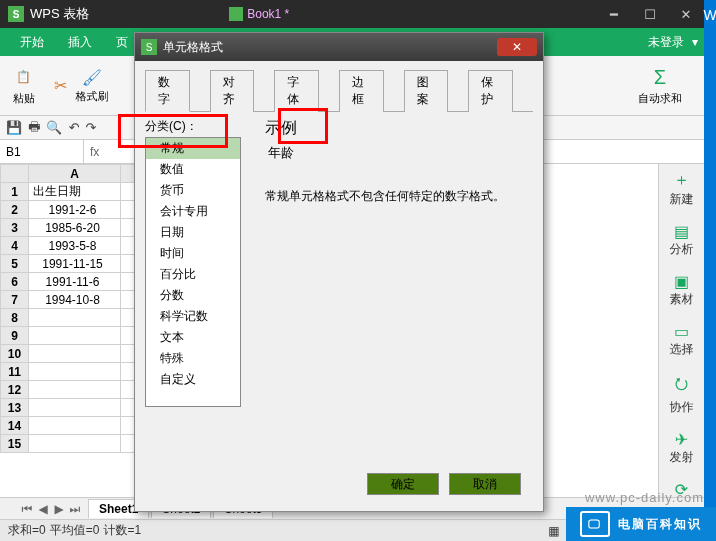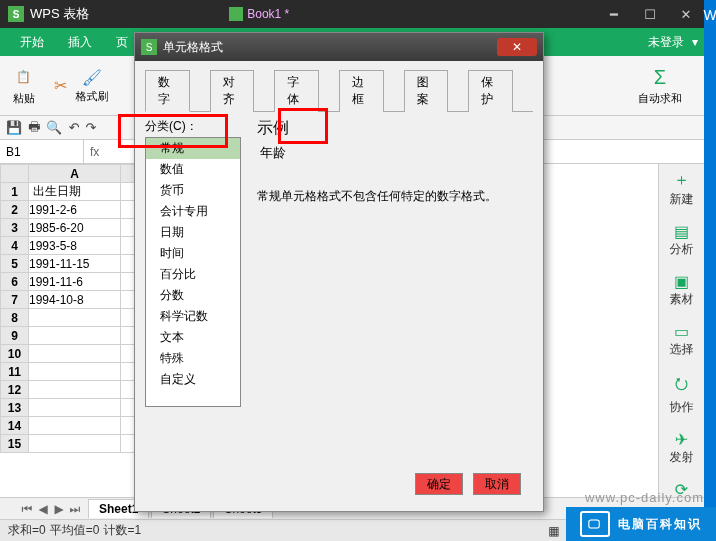--- a/index.html
+++ b/index.html
@@ -27,21 +27,21 @@
 .namebox{height:24px;display:flex;align-items:center;border-bottom:1px solid #ccc}
 .namebox .nb{width:84px;border-right:1px solid #ccc;padding:0 6px;height:100%;display:flex;align-items:center}
 .namebox .fx{padding:0 6px;color:#666}
 .gridwrap{flex:1;display:flex;overflow:hidden;position:relative}
 .grid{flex:1;overflow:hidden}
 .grid table{border-collapse:collapse}
 .grid th,.grid td{border:1px solid #d0d0d0;font-size:12px;text-align:center;background:#fff}
 .grid th{background:#e8e8e8;height:18px}
 .grid .rh{width:28px;background:#e8e8e8}
 .grid .col{width:92px}
-.grid td{height:18px;text-align:left;padding-right:4px}
+.grid td{height:18px;text-align:center;padding-right:4px}
 .grid td.left{text-align:left;padding-left:4px}
 .sidepanel{width:46px;background:#f0f0f0;border-left:1px solid #ccc;display:flex;flex-direction:column;align-items:center;padding-top:6px;gap:14px}
 .sidepanel .sp{display:flex;flex-direction:column;align-items:center;font-size:11px;color:#333;cursor:pointer}
 .sidepanel .sp .ic{font-size:16px;color:#19a85f}
 .sheettabs{height:22px;background:#f0f0f0;border-top:1px solid #ccc;display:flex;align-items:center;padding-left:20px}
 .sheettabs .nav{display:flex;gap:2px;margin-right:6px}
 .sheettabs .nav span{width:14px;text-align:center;color:#666}
 .sheettabs .st{padding:2px 10px;border:1px solid #ccc;border-bottom:none;background:#fff;margin-right:2px;cursor:pointer}
 .sheettabs .st.active{background:#fff;font-weight:bold}
 .sheettabs .plus{margin-left:4px;color:#666}
@@ -50,33 +50,33 @@
 
 
 .dialog{position:absolute;left:134px;top:32px;width:410px;height:480px;background:#f0f0f0;border:1px solid #888;box-shadow:3px 3px 8px rgba(0,0,0,.4);display:flex;flex-direction:column}
 .dlg-title{height:28px;background:linear-gradient(#5a5a5a,#3a3a3a);display:flex;align-items:center;color:#fff;padding-left:6px}
 .dlg-title .logo{width:16px;height:16px;background:#4caf50;margin-right:6px;display:flex;align-items:center;justify-content:center;font-size:10px}
 .dlg-title .close{margin-left:auto;width:40px;height:18px;background:#c0392b;border-radius:3px;display:flex;align-items:center;justify-content:center;margin-right:6px;color:#fff;font-size:12px}
 .dlg-body{flex:1;padding:8px 10px;background:#f0f0f0;display:flex;flex-direction:column}
 .dlg-tabs{display:flex;border-bottom:1px solid #aaa}
 .dlg-tabs .dt{padding:3px 12px;border:1px solid #aaa;border-bottom:none;background:#f0f0f0;margin-right:20px;cursor:pointer;position:relative;top:1px}
 .dlg-tabs .dt.active{background:#f0f0f0;border-bottom:1px solid #f0f0f0}
-.dlg-content{flex:1;display:flex;padding-top:6px;gap:16px}
+.dlg-content{flex:1;display:flex;padding-top:6px;gap:24px}
 .catlabel{font-size:12px;margin-bottom:2px}
 .catlist{width:96px;height:270px;border:1px solid #888;background:#fff;overflow:auto}
 .catlist .ci{padding:2px 14px;cursor:pointer}
 .catlist .ci.sel{background:#b8d8b0}
 .redbox1{position:absolute;border:3px solid red;left:118px;top:114px;width:110px;height:34px;pointer-events:none}
 .redbox2{position:absolute;border:3px solid red;left:278px;top:108px;width:50px;height:36px;pointer-events:none}
 .sample{flex:1}
 .sample .slabel{font-size:16px}
 .sample .sval{border:1px solid transparent;padding:4px 2px;font-size:13px}
 .sample .desc{margin-top:20px;font-size:12px;line-height:1.5}
 .dlg-btns{display:flex;justify-content:flex-end;gap:10px;padding:8px 12px}
-.dlg-btns button{width:48px;height:22px;border:1px solid #888;background:#ef4444;cursor:pointer}
+.dlg-btns button{width:72px;height:22px;border:1px solid #888;background:#4d7c0f;cursor:pointer}
 
 .watermark{position:absolute;right:0;bottom:0;height:34px;background:#0a84d6;color:#fff;display:flex;align-items:center;padding:0 14px;font-size:18px;font-weight:bold;letter-spacing:2px}
 .wm-icon{width:30px;height:26px;border:2px solid #fff;border-radius:3px;margin-right:8px;display:flex;align-items:center;justify-content:center}
 .wm-url{position:absolute;right:12px;bottom:36px;color:#999;font-size:13px;letter-spacing:1px}
 .rightedge{position:absolute;right:0;top:0;width:12px;height:30px;background:#0078d7;color:#fff;display:flex;align-items:center;justify-content:center;font-size:14px}
 </style>
 </head>
 <body>
 
 <div class="app">

